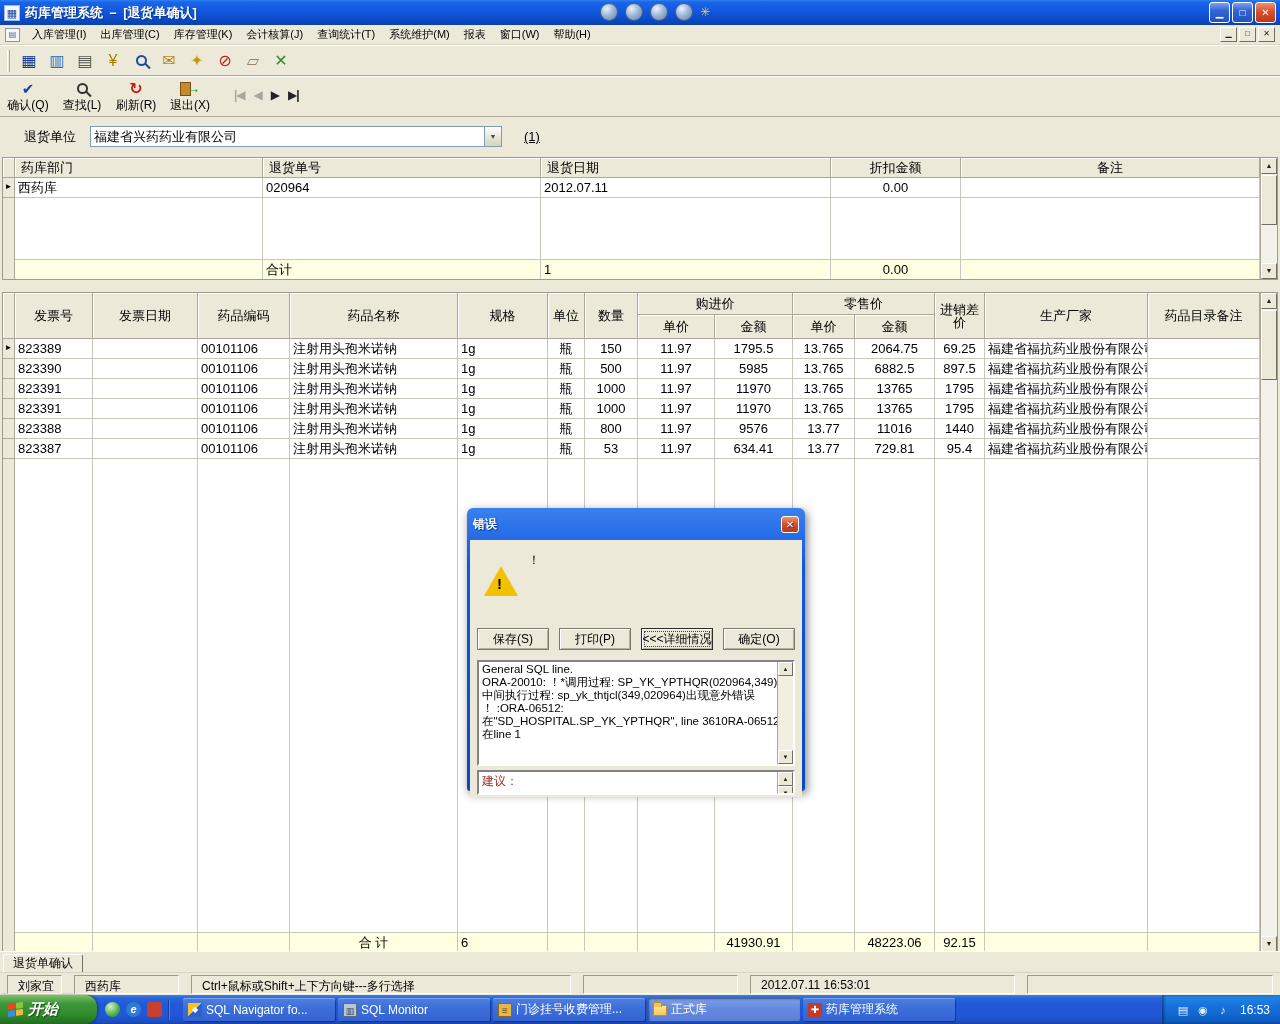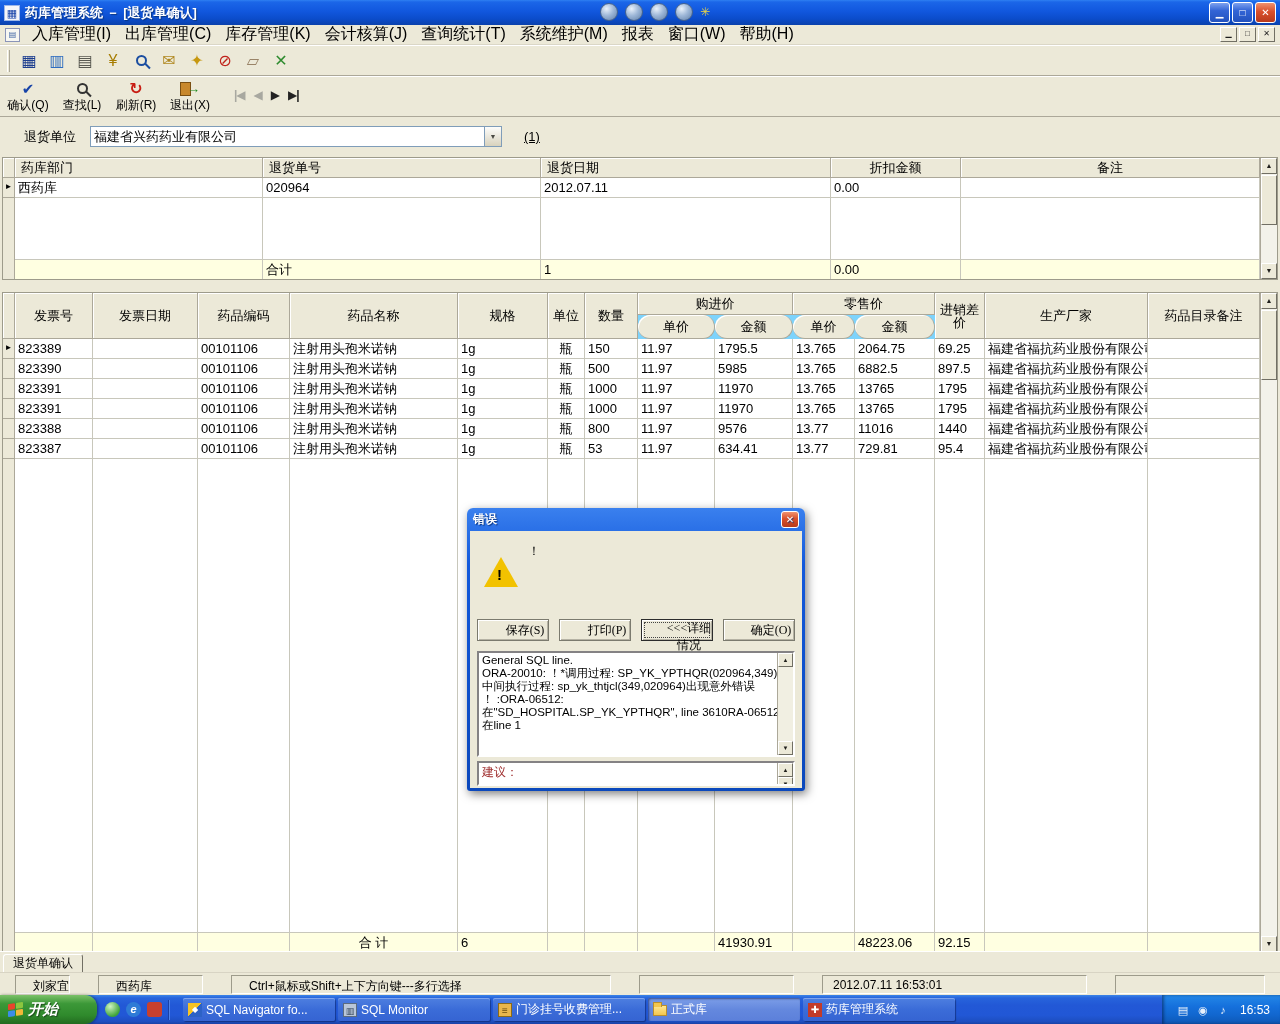--- a/index.html
+++ b/index.html
@@ -16,21 +16,21 @@
 .orb{width:18px;height:18px;border-radius:50%;background:radial-gradient(circle at 35% 30%,#EAF2FB 0%,#9FB8D8 45%,#5F7FA8 100%);border:1px solid #49648C;}
 .orb-star{font-size:12px;line-height:14px;color:#E8D24A;}
 .win-controls{margin-left:auto;display:flex;gap:2px;}
 .wbtn{width:21px;height:21px;border-radius:3px;border:1px solid #fff;display:flex;align-items:center;justify-content:center;color:#fff;font-size:10px;font-weight:bold;
  background:linear-gradient(180deg,#7DA1EF 0%,#3365D6 40%,#2252BE 100%);}
 .wbtn.close{background:linear-gradient(180deg,#F0926F 0%,#DA502B 45%,#B83A1B 100%);}
 
 
 .menubar{position:absolute;left:0;top:25px;width:1280px;height:20px;background:#ECE9D8;display:flex;align-items:center;padding:0 2px;border-bottom:1px solid #DBD7C7;}
 .mdi-icon{width:15px;height:14px;margin:0 5px 0 3px;background:#F7F7F2;border:1px solid #8A94B8;font-size:8px;line-height:12px;text-align:center;color:#30589C;}
-.menu-item{padding:2px 7px;font-size:16px;white-space:nowrap;}
+.menu-item{padding:2px 7px;font-size:11px;white-space:nowrap;}
 .mdi-controls{margin-left:auto;display:flex;gap:2px;margin-right:3px;}
 .mdibtn{width:17px;height:15px;background:#ECE9D8;border:1px solid;border-color:#fff #716F64 #716F64 #fff;font-size:8px;line-height:12px;text-align:center;color:#1c1c1c;}
 
 
 .toolbar1{position:absolute;left:0;top:45px;width:1280px;height:31px;border-top:1px solid #fff;border-bottom:1px solid #ACA899;display:flex;align-items:center;padding:0 2px;background:#ECE9D8;}
 .grip{width:3px;height:22px;border-left:1px solid #fff;border-right:1px solid #ACA899;margin:0 5px;}
 .tbtn{width:24px;height:24px;display:flex;align-items:center;justify-content:center;margin:0 2px;font-size:16px;line-height:22px;}
 .mag{position:relative;width:11px;height:11px;border:2px solid #1a4da0;border-radius:50%;display:inline-block;}
 .mag::after{content:'';position:absolute;width:7px;height:2px;background:#1a4da0;transform:rotate(45deg);right:-6px;bottom:-3px;}
 .toolbar2{position:absolute;left:0;top:76px;width:1280px;height:41px;border-top:1px solid #fff;border-bottom:1px solid #ACA899;display:flex;align-items:flex-start;padding:2px 4px;background:#ECE9D8;}
@@ -58,62 +58,62 @@
 #detail-grid{top:292px;height:661px;}
 .g-row{display:flex;width:1257px;height:20px;line-height:19px;font-size:13px;flex:0 0 auto;}
 .g-head{background:#7dd3fc;}
 #master-grid .g-head{height:20px;}
 #detail-grid .g-head{height:46px;}
 .g-hc{background:#ECE9D8;border-right:1px solid #ACA899;border-bottom:1px solid #ACA899;box-shadow:inset 1px 1px 0 #fff;display:flex;align-items:center;justify-content:center;text-align:center;height:100%;padding:0 1px;white-space:normal;line-height:13px;font-size:13px;}
 .g-hc.hl{justify-content:flex-start;padding-left:6px;}
 .g-hgroup{display:flex;flex-direction:column;height:100%;}
 .g-hglab{flex:0 0 22px;background:#ECE9D8;border-right:1px solid #ACA899;border-bottom:1px solid #ACA899;box-shadow:inset 1px 1px 0 #fff;display:flex;align-items:center;justify-content:center;}
 .g-hsubs{display:flex;flex:1;}
-.g-hsubs .g-hc{height:100%;border-radius:12px;}
+.g-hsubs .g-hc{height:100%;}
 .g-sel{flex:0 0 12px;width:12px;height:100%;background:#ECE9D8;border-right:1px solid #ACA899;border-bottom:1px solid #ACA899;font-size:8px;line-height:18px;text-align:center;color:#000;overflow:hidden;}
 .g-cell{height:100%;padding:0 3px;border-right:1px solid #C8C7BB;border-bottom:1px solid #C8C7BB;overflow:hidden;white-space:nowrap;background:#fff;}
-.num{text-align:left;} .ctr{text-align:center;}
+.num{text-align:center;} .ctr{text-align:center;}
 .g-fillrow{flex:1 1 auto;height:auto;}
 .g-fillrow .g-cell{border-bottom:none;}
 .g-fillrow .g-sel{border-bottom:none;}
 .g-total .g-cell{background:#FFFFE1;border-bottom:none;border-top:1px solid #C8C7BB;font-weight:normal;}
 .g-total .g-sel{border-bottom:none;}
 .vscroll{position:absolute;top:0;right:0;bottom:0;width:17px;background:#F3F2EA;border-left:1px solid #ACA899;}
 .vs-btn{position:absolute;left:0;width:16px;height:16px;background:#ECE9D8;border:1px solid;border-color:#fff #716F64 #716F64 #fff;font-size:7px;text-align:center;line-height:14px;color:#21201C;}
 .vs-up{top:0;} .vs-down{bottom:0;}
 .vs-thumb{position:absolute;left:0;width:16px;background:#ECE9D8;border:1px solid;border-color:#fff #716F64 #716F64 #fff;}
 #detail-grid .vs-thumb{top:17px;height:70px;}
 #master-grid .vs-thumb{top:17px;height:50px;}
 
 
 .dialog{position:absolute;left:467px;top:508px;width:338px;height:283px;border-radius:6px 6px 3px 3px;padding:0 3px 3px;z-index:50;
  background:linear-gradient(180deg,#3A80EE 0%,#1258DC 20%,#0B48BC 100%);box-shadow:2px 3px 10px rgba(0,0,0,.5);}
-.dlg-title{height:23px;display:flex;align-items:center;color:#fff;font-weight:bold;font-size:12px;padding:0 3px;text-shadow:1px 1px 1px #0A3580;}
+.dlg-title{height:32px;display:flex;align-items:center;color:#fff;font-weight:bold;font-size:12px;padding:0 3px;text-shadow:1px 1px 1px #0A3580;}
 .dlg-close{margin-left:auto;width:18px;height:17px;border-radius:3px;border:1px solid #fff;text-align:center;line-height:15px;font-size:10px;color:#fff;
  background:linear-gradient(180deg,#F0926F,#DA502B 45%,#B83A1B);}
 .dlg-body{position:relative;height:257px;background:#ECE9D8;}
 .warn-icon{position:absolute;left:14px;top:26px;width:0;height:0;border-left:17px solid transparent;border-right:17px solid transparent;border-bottom:30px solid #F2C200;}
 .warn-icon span{position:absolute;left:-4px;top:9px;font-weight:bold;font-size:15px;color:#000;}
 .dlg-msg{position:absolute;left:58px;top:12px;font-size:12px;}
 .dlg-buttons{position:absolute;top:88px;left:7px;right:7px;display:flex;justify-content:space-between;}
-.btn95{width:72px;height:22px;background:#ECE9D8;border:1px solid #7B7A6E;box-shadow:inset 1px 1px 0 #fff,inset -1px -1px 0 #B5B2A4;font-size:12px;font-family:Liberation Serif, serif;color:#000;padding-left:24px;}
+.btn95{width:72px;height:22px;background:#ECE9D8;border:1px solid #7B7A6E;box-shadow:inset 1px 1px 0 #fff,inset -1px -1px 0 #B5B2A4;font-size:12px;font-family:Liberation Sans, sans-serif;color:#000;}
 .btn95.default{border:1px solid #2c2c2c;outline:1px dotted #444;outline-offset:-4px;}
 .dlg-details{position:absolute;left:7px;right:7px;top:120px;height:106px;background:#fff;border:2px solid;border-color:#848284 #fff #fff #848284;overflow:hidden;}
 .dlg-details-text{padding:1px 3px;font-size:11.5px;line-height:13px;}
 .dline{white-space:nowrap;overflow:hidden;}
 .mini-scroll{position:absolute;right:0;top:0;bottom:0;width:16px;background:#F1EFE2;border-left:1px solid #ACA899;display:flex;flex-direction:column;justify-content:space-between;align-items:center;}
 .ms-btn{width:15px;height:14px;background:#ECE9D8;border:1px solid;border-color:#fff #716F64 #716F64 #fff;font-size:6px;line-height:12px;text-align:center;color:#21201C;}
 .dlg-suggest{position:absolute;left:7px;right:7px;top:230px;height:25px;background:#fff;border:2px solid;border-color:#848284 #fff #fff #848284;padding:1px 3px;overflow:hidden;}
 .suggest-label{color:#A03030;font-size:12px;}
 
 
 .tabrow{position:absolute;left:0;top:951px;width:1280px;height:21px;background:#ECE9D8;border-top:1px solid #fff;}
 .doc-tab{position:absolute;left:3px;top:2px;width:80px;height:19px;background:#ECE9D8;border:1px solid;border-color:#fff #716F64 #ECE9D8 #fff;border-radius:3px 3px 0 0;text-align:center;line-height:17px;font-size:12px;}
 .statusbar{position:absolute;left:0;top:972px;width:1280px;height:23px;background:#ECE9D8;border-top:1px solid #D8D4C4;display:flex;align-items:center;padding:0 1px;}
-.sb-panel{height:19px;margin:0 14px;border:1px solid;border-color:#9D9B8B #fff #fff #9D9B8B;padding:2px 17px;font-size:12px;white-space:nowrap;overflow:hidden;}
+.sb-panel{height:19px;margin:0 6px;border:1px solid;border-color:#9D9B8B #fff #fff #9D9B8B;padding:2px 10px;font-size:12px;white-space:nowrap;overflow:hidden;}
 .sbw1{width:55px;} .sbw2{width:105px;} .sbw3{width:380px;} .sbw4{width:155px;} .sbw5{width:265px;padding-left:10px;} .sbw6{flex:1;}
 
 
 .taskbar{position:absolute;left:0;top:995px;width:1280px;height:29px;display:flex;align-items:center;
  background:linear-gradient(180deg,#3C85E8 0%,#2764DC 10%,#2258D6 35%,#2157D6 70%,#1D4EC0 92%,#1941A5 100%);}
 .startbtn{height:29px;width:97px;display:flex;align-items:center;gap:5px;padding:0 12px 0 8px;border-radius:0 12px 12px 0;color:#fff;font-weight:bold;font-style:italic;font-size:15px;
  background:linear-gradient(180deg,#7BC168 0%,#3C9838 30%,#2F8A2C 70%,#226B20 100%);box-shadow:1px 0 3px rgba(0,0,0,.4);text-shadow:1px 1px 1px #1c4a1a;}
 .flag{display:grid;grid-template-columns:7px 7px;grid-template-rows:6px 6px;gap:1px;transform:skewY(-8deg);}
 .flag span{border-radius:1px;}
 .fl-r{background:#E8452C;} .fl-g{background:#8CC63F;} .fl-b{background:#3C8CE8;} .fl-y{background:#F2B838;}

